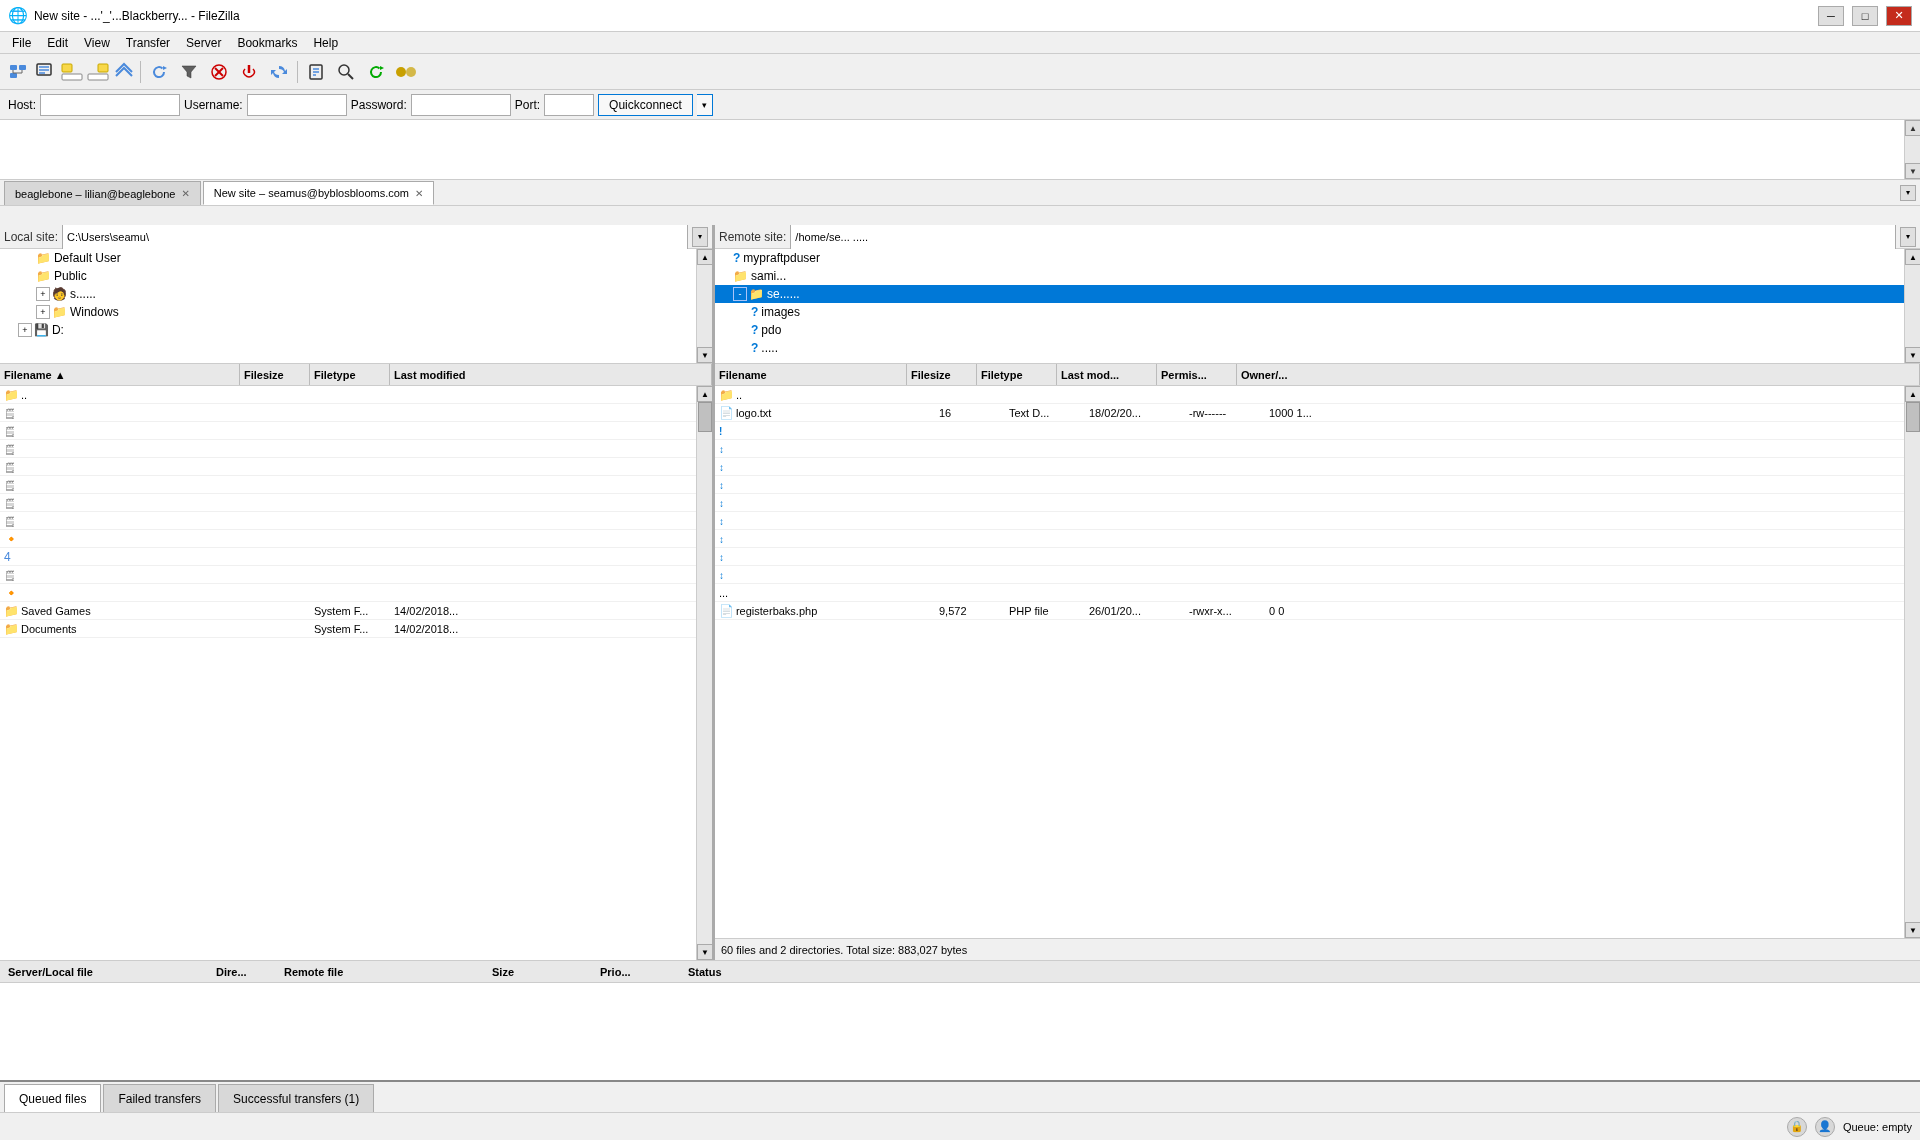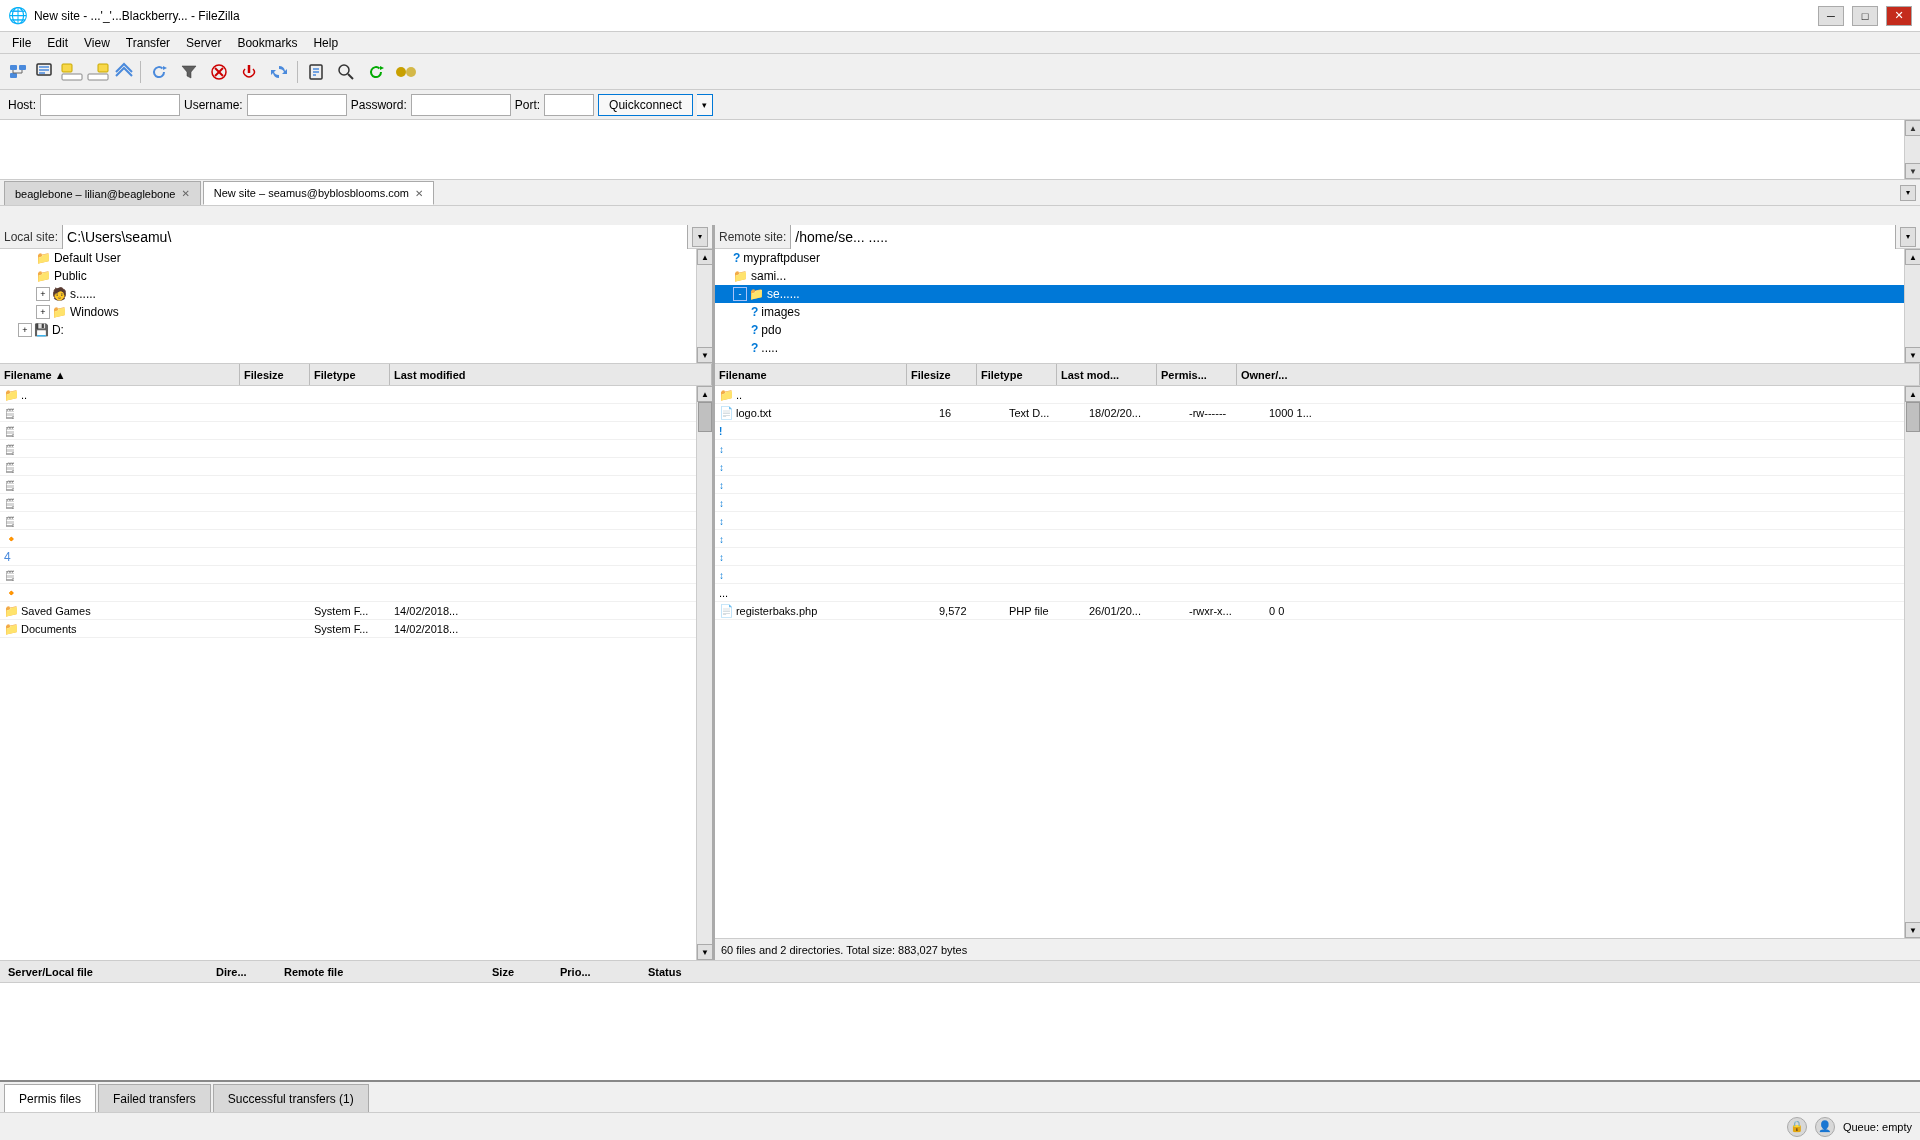--- a/index.html
+++ b/index.html
@@ -218,21 +218,21 @@
       background: #f0f0f0;
       border-bottom: 1px solid #ccc;
       gap: 4px;
     }
     .site-label { font-size: 12px; color: #333; }
     .site-path {
       flex: 1;
       height: 36px;
       border: 1px solid #aaa;
       background: #fff;
-      font-size: 14px;
+      font-size: 11px;
       padding: 0 4px;
     }
     .site-dropdown {
       width: 16px;
       height: 20px;
       background: #e0e0e0;
       border: 1px solid #aaa;
       cursor: pointer;
       display: flex;
       align-items: center;
@@ -882,29 +882,29 @@
     </div>
   </div>
 </div>
 
 <div class="transfer-area">
   <div class="transfer-header">
     <div class="transfer-col" style="width:200px;">Server/Local file</div>
     <div class="transfer-col" style="width:60px;">Dire...</div>
     <div class="transfer-col" style="width:200px;">Remote file</div>
     <div class="transfer-col" style="width:60px;">Size</div>
-    <div class="transfer-col" style="width:80px;">Prio...</div>
+    <div class="transfer-col" style="width:80px;margin-left:40px;">Prio...</div>
     <div class="transfer-col" style="flex:1;">Status</div>
   </div>
   <div class="transfer-body"></div>
 </div>
 
 <div class="bottom-tabs">
   <div class="bottom-tab active">
-    <span>Permis files</span>
+    <span>Queued files</span>
   </div>
   <div class="bottom-tab">
     <span>Failed transfers</span>
   </div>
   <div class="bottom-tab">
     <span>Successful transfers (1)</span>
   </div>
 </div>
 
 <div class="status-bar">

